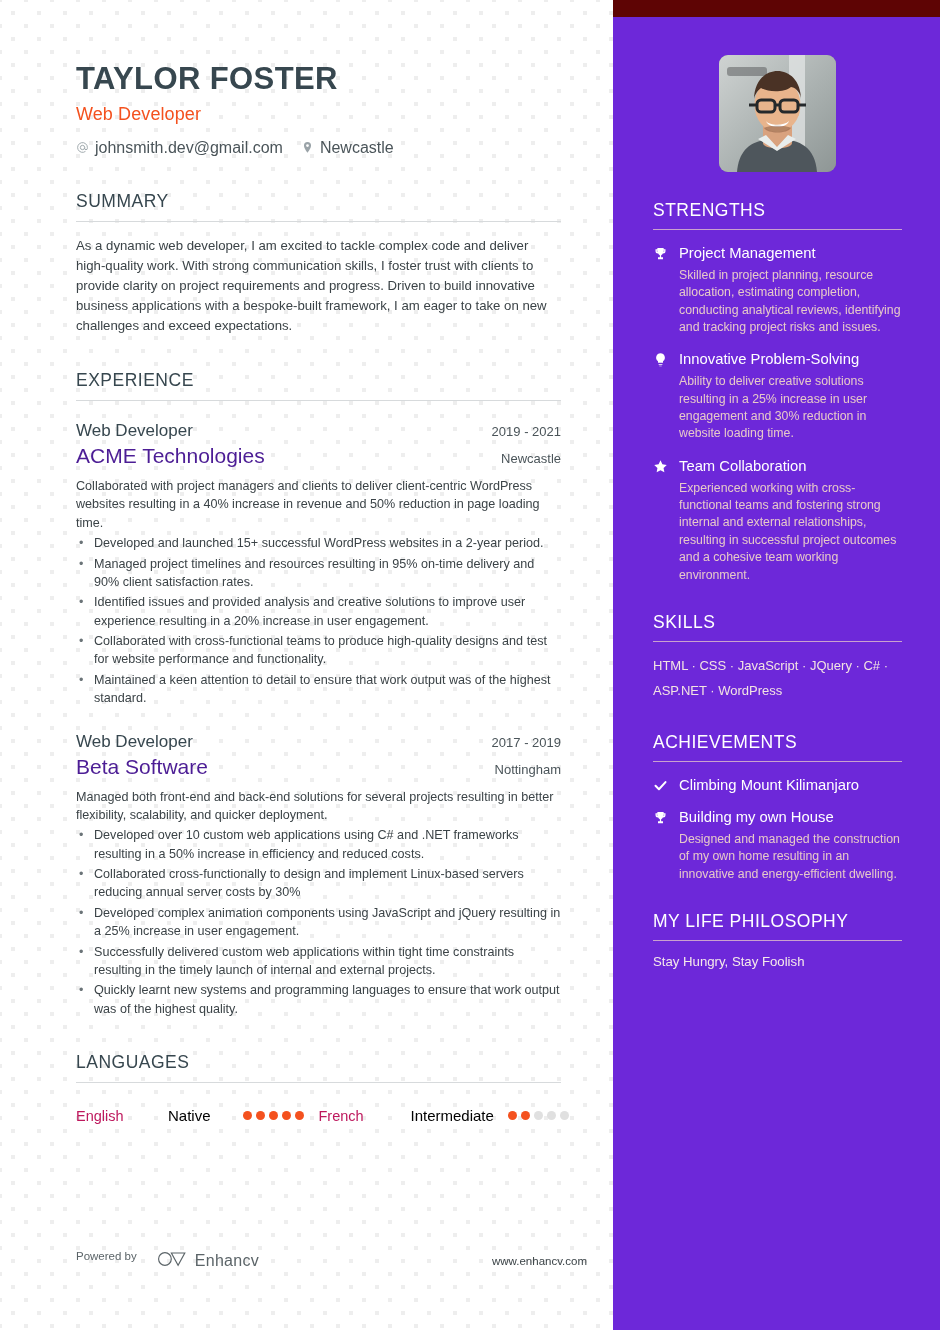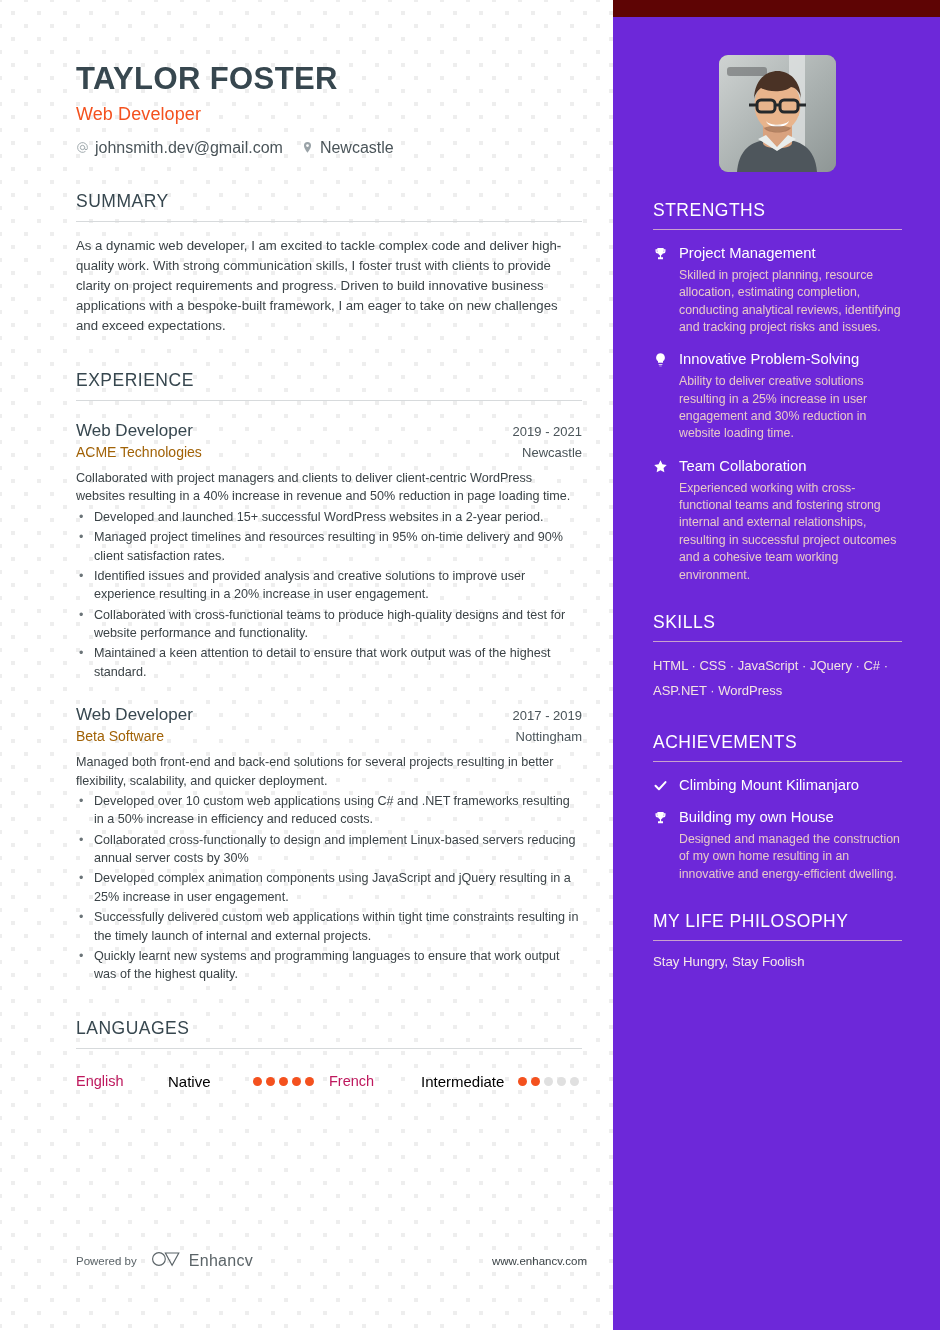--- a/index.html
+++ b/index.html
@@ -17,21 +17,21 @@
     background-image:
       radial-gradient(#eeeeee 2.2px, transparent 2.3px),
       radial-gradient(#eeeeee 2.2px, transparent 2.3px);
     background-size: 26px 26px, 26px 26px;
     background-position: 0 0, 13px 13px;
   }
 
   
   .main {
     position: absolute; left: 0; top: 0; width: 613px; height: 942px;
-    padding: 62px 31px 0 76px;
+    padding: 62px 52px 0 76px;
     border-radius: 13px;
   }
   .name {
     font-size: 31px; font-weight: bold; letter-spacing: .4px;
     color: #37474f; line-height: 1.12;
   }
   .job-title { font-size: 18px; color: #f4511e; margin-top: 7px; letter-spacing: .1px; }
   .contacts { margin-top: 14px; display: flex; align-items: center; gap: 18px; }
   .contact { display: flex; align-items: center; gap: 6px; font-size: 16px; color: #4a5459; }
   .cicon { width: 13px; height: 13px; display: inline-block; color: #9aa3a8; flex: none; }
@@ -46,21 +46,21 @@
 
   .summary-text {
     margin-top: 14px; font-size: 13.2px; line-height: 1.52; color: #3b4347;
   }
 
   .job { margin-top: 20px; }
   .job-row { display: flex; justify-content: space-between; align-items: baseline; }
   .job-role { font-size: 17px; color: #37474f; }
   .job-date { font-size: 13px; color: #4a5459; }
   .job-row2 { display: flex; justify-content: space-between; align-items: baseline; margin-top: 3px; }
-  .job-company { font-size: 14px; color: #a16207; }
+  .job-company { font-size: 21px; color: #4c1d95; }
   .job-loc { font-size: 13px; color: #4a5459; }
   .job-desc { margin-top: 9px; font-size: 12.6px; line-height: 1.46; color: #3b4347; }
   .bullets { margin-top: 2px; }
   .bullet { display: flex; font-size: 12.6px; line-height: 1.46; color: #3b4347; margin-top: 2px; }
   .bullet .dot { width: 18px; flex: none; text-align: left; padding-left: 3px; color: #6b7478; }
   .bullet .btext { flex: 1; }
 
   
   .langs { margin-top: 14px; display: flex; flex-wrap: wrap; }
   .lang { width: 50%; display: flex; align-items: center; height: 37px; }
@@ -68,21 +68,21 @@
   .lang-level { font-size: 15px; color: #000000; flex: 1; text-align: left; padding-right: 14px; }
   .rating { display: flex; gap: 4px; width: 76px; flex: none; }
   .rd { width: 9px; height: 9px; border-radius: 50%; background: #e0e0e0; }
   .rd.on { background: #f4511e; }
 
   
   .footer {
     position: absolute; left: 76px; right: 0; top: 1250px; width: 511px;
     display: flex; align-items: center; justify-content: space-between;
   }
-  .pwr { display: flex; align-items: center; gap: 14px; }
+  .pwr { display: flex; gap: 20px; }
   .pwr-label { font-size: 11.5px; color: #5b6468; }
   .brand { display: flex; align-items: center; gap: 8px; }
   .brand-name { font-size: 16px; color: #5b6468; letter-spacing: .3px; }
   .site { font-size: 11.5px; color: #3b4347; }
 
   
   .sidebar {
     position: absolute; left: 613px; top: 0; width: 327px; height: 1330px;
     background: #6d28d9;
     padding: 0 38px 0 40px;

